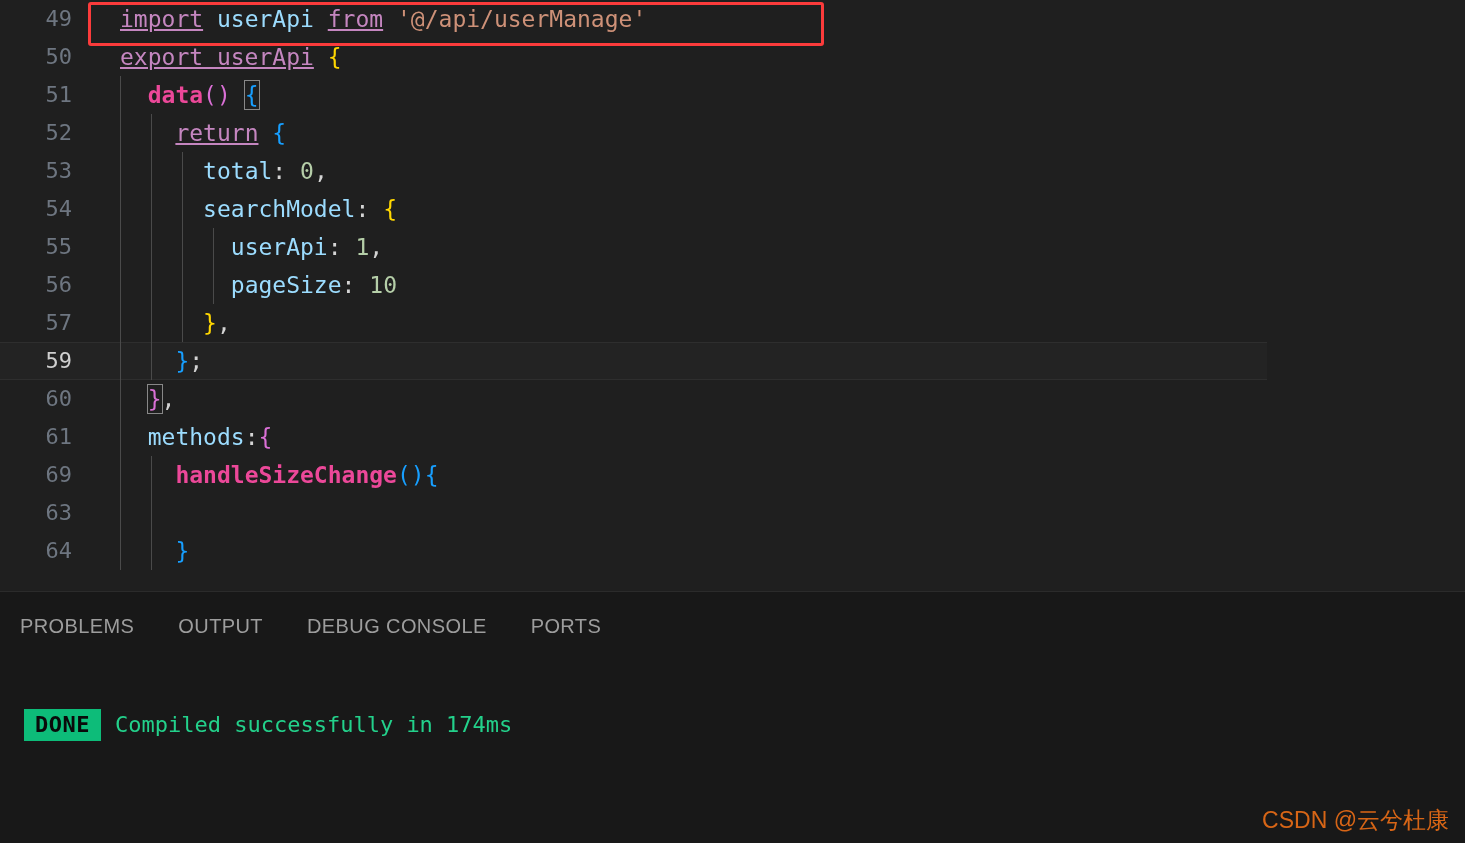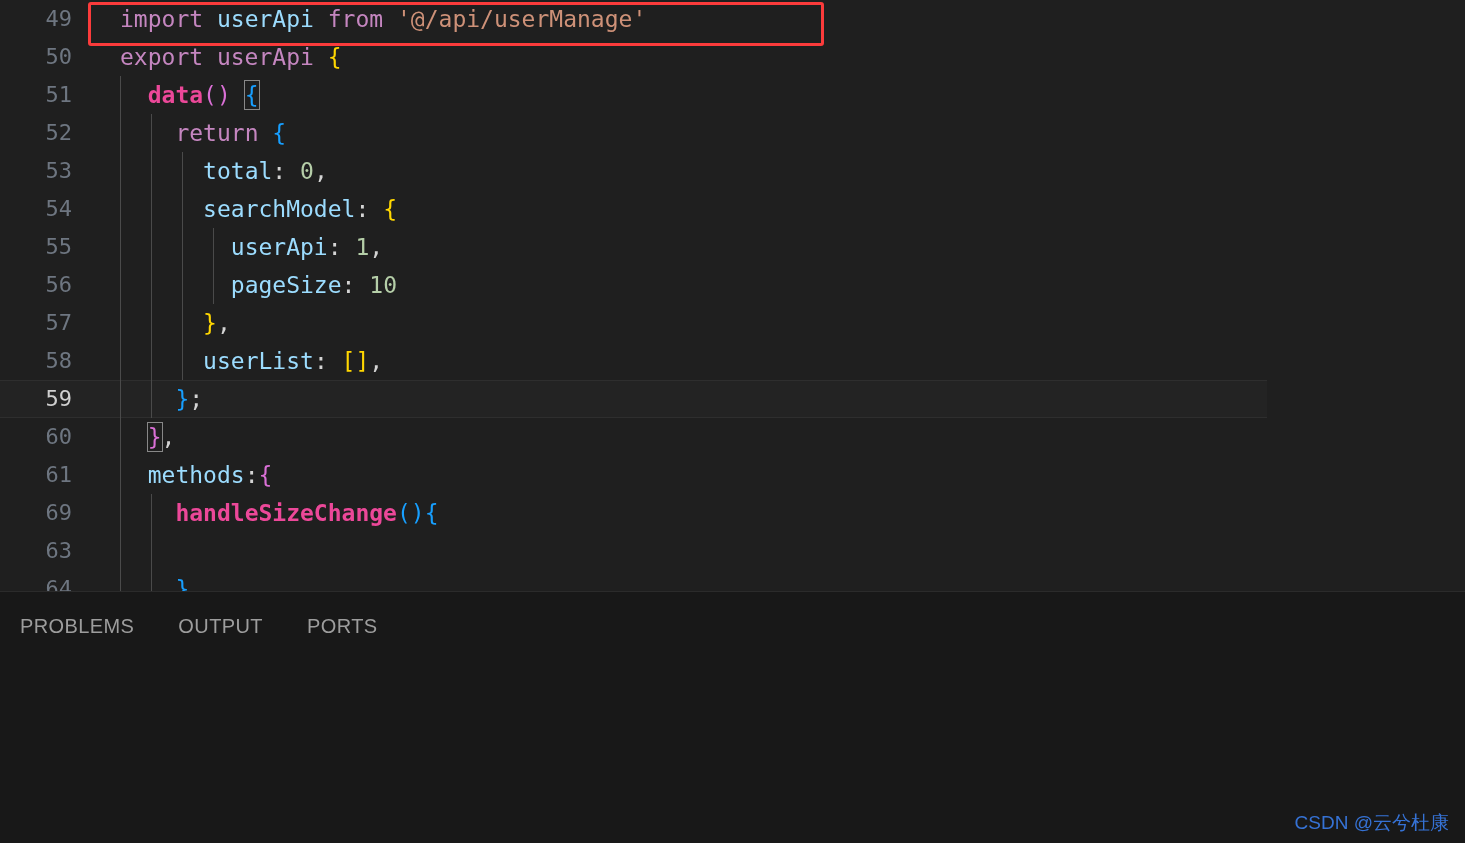--- a/index.html
+++ b/index.html
@@ -66,21 +66,21 @@
   
   .guide {
     position: absolute;
     top: 0;
     width: 1px;
     height: 38px;
     background: #4a4a4a;
   }
 
   
-  .t-kw      { color: #c586c0; }  
+  .t-kw      { color: #c586c0; text-decoration: underline; }  
   .t-var     { color: #9cdcfe; }  
   .t-str     { color: #ce9178; }  
   .t-num     { color: #b5cea8; }  
   .t-fn      { color: #ec4899; font-weight: bold; }  
   .t-br-y    { color: #ffd700; }  
   .t-br-p    { color: #da70d6; }  
   .t-br-b    { color: #179fff; }  
   .t-punc    { color: #d4d4d4; }
 
   
@@ -171,23 +171,23 @@
     line-height: 32px;
   }
   .term-green { color: #23d18b; }
   .term-blank { height: 34px; }
 
   
   #watermark {
     position: absolute;
     right: 16px;
     bottom: 8px;
-    color: #3b82f6;
+    color: #f97316;
     font-family: "Liberation Sans", sans-serif;
-    font-size: 19px;
+    font-size: 23px;
     opacity: 0.85;
     white-space: nowrap;
     margin-left: 26px;
   }
 </style>
 </head>
 <body>
 
 <div id="editor">
 
@@ -249,27 +249,20 @@
   </div>
 
   <div class="code-line">
     <span class="guide" style="left:120px"></span>
     <span class="guide" style="left:151px"></span>
     <span class="guide" style="left:182px"></span>
     <span class="gutter">57</span>
     <span class="code-text">      <span class="t-br-y">}</span><span class="t-punc">,</span></span>
   </div>
 
-  <div class="code-line">
-    <span class="guide" style="left:120px"></span>
-    <span class="guide" style="left:151px"></span>
-    <span class="guide" style="left:182px"></span>
-    <span class="gutter">58</span>
-    <span class="code-text">      <span class="t-var">userList</span><span class="t-punc">:</span> <span class="t-br-y">[]</span><span class="t-punc">,</span></span>
-  </div>
 
   <div class="code-line active">
     <div class="active-line-bg"></div>
     <span class="guide" style="left:120px"></span>
     <span class="guide" style="left:151px"></span>
     <span class="gutter">59</span>
     <span class="code-text">    <span class="t-br-b">}</span><span class="t-punc">;</span></span>
   </div>
 
   <div class="code-line">
@@ -306,24 +299,26 @@
   </div>
 
   <div id="red-box"></div>
 </div>
 
 <div id="panel">
 
   <div id="panel-tabs">
     <div class="panel-tab">PROBLEMS</div>
     <div class="panel-tab">OUTPUT</div>
+    <div class="panel-tab">DEBUG CONSOLE</div>
     <div class="panel-tab">PORTS</div>
   </div>
 
   <div id="term">
+<div><span class="badge-done">DONE</span><span class="term-green" style="margin-left:14px">Compiled successfully in 174ms</span></div>
 <div class="term-blank"></div>
 
 
 
   </div>
 
   <div id="watermark">CSDN @云兮杜康</div>
 </div>
 
 </body></html>

